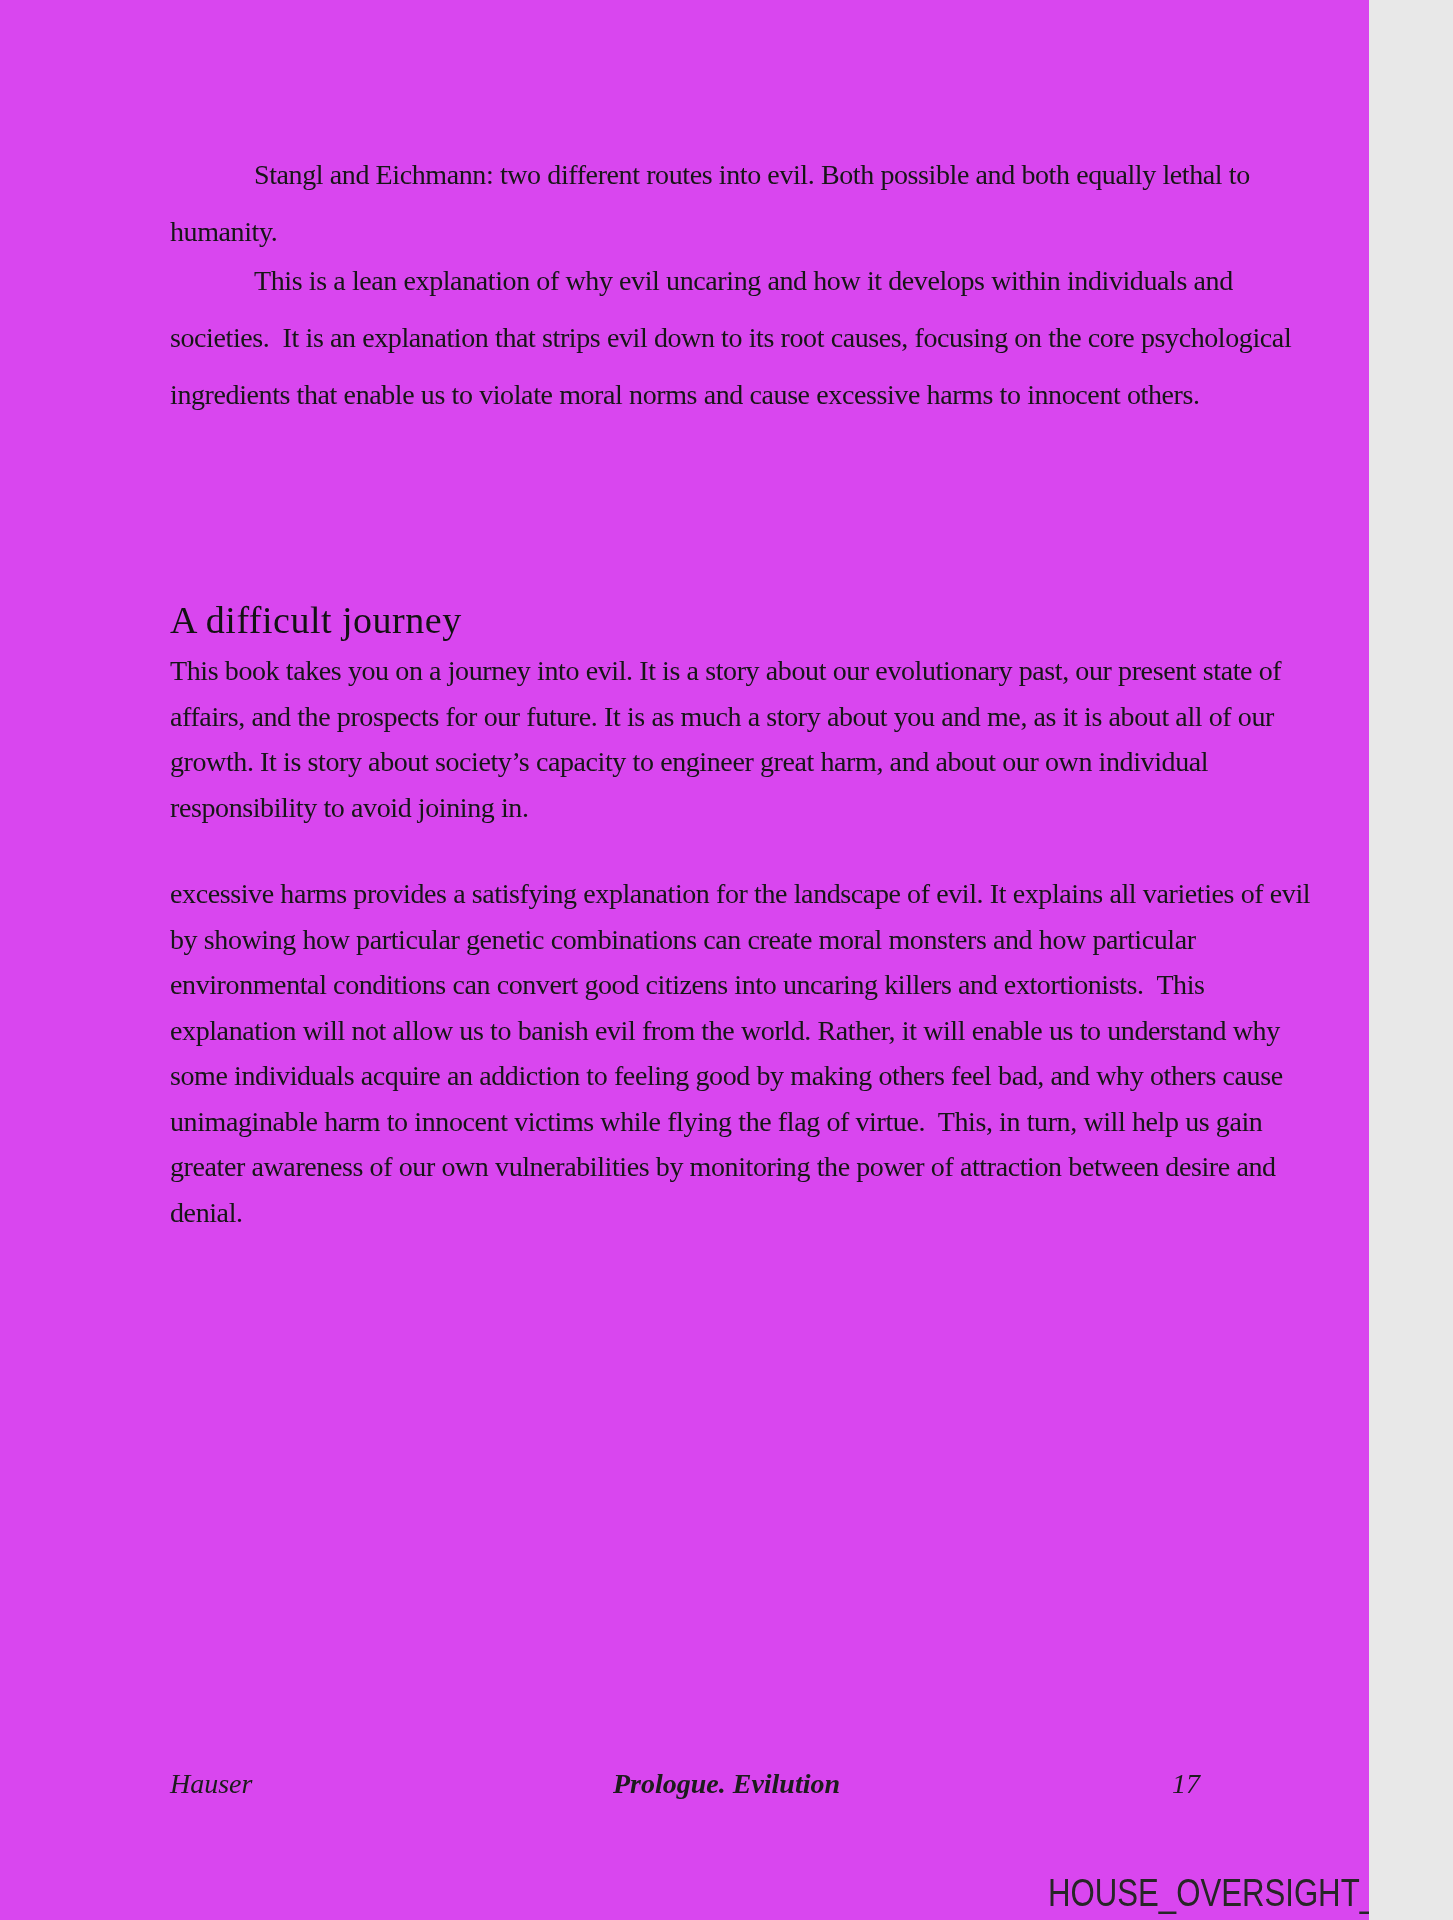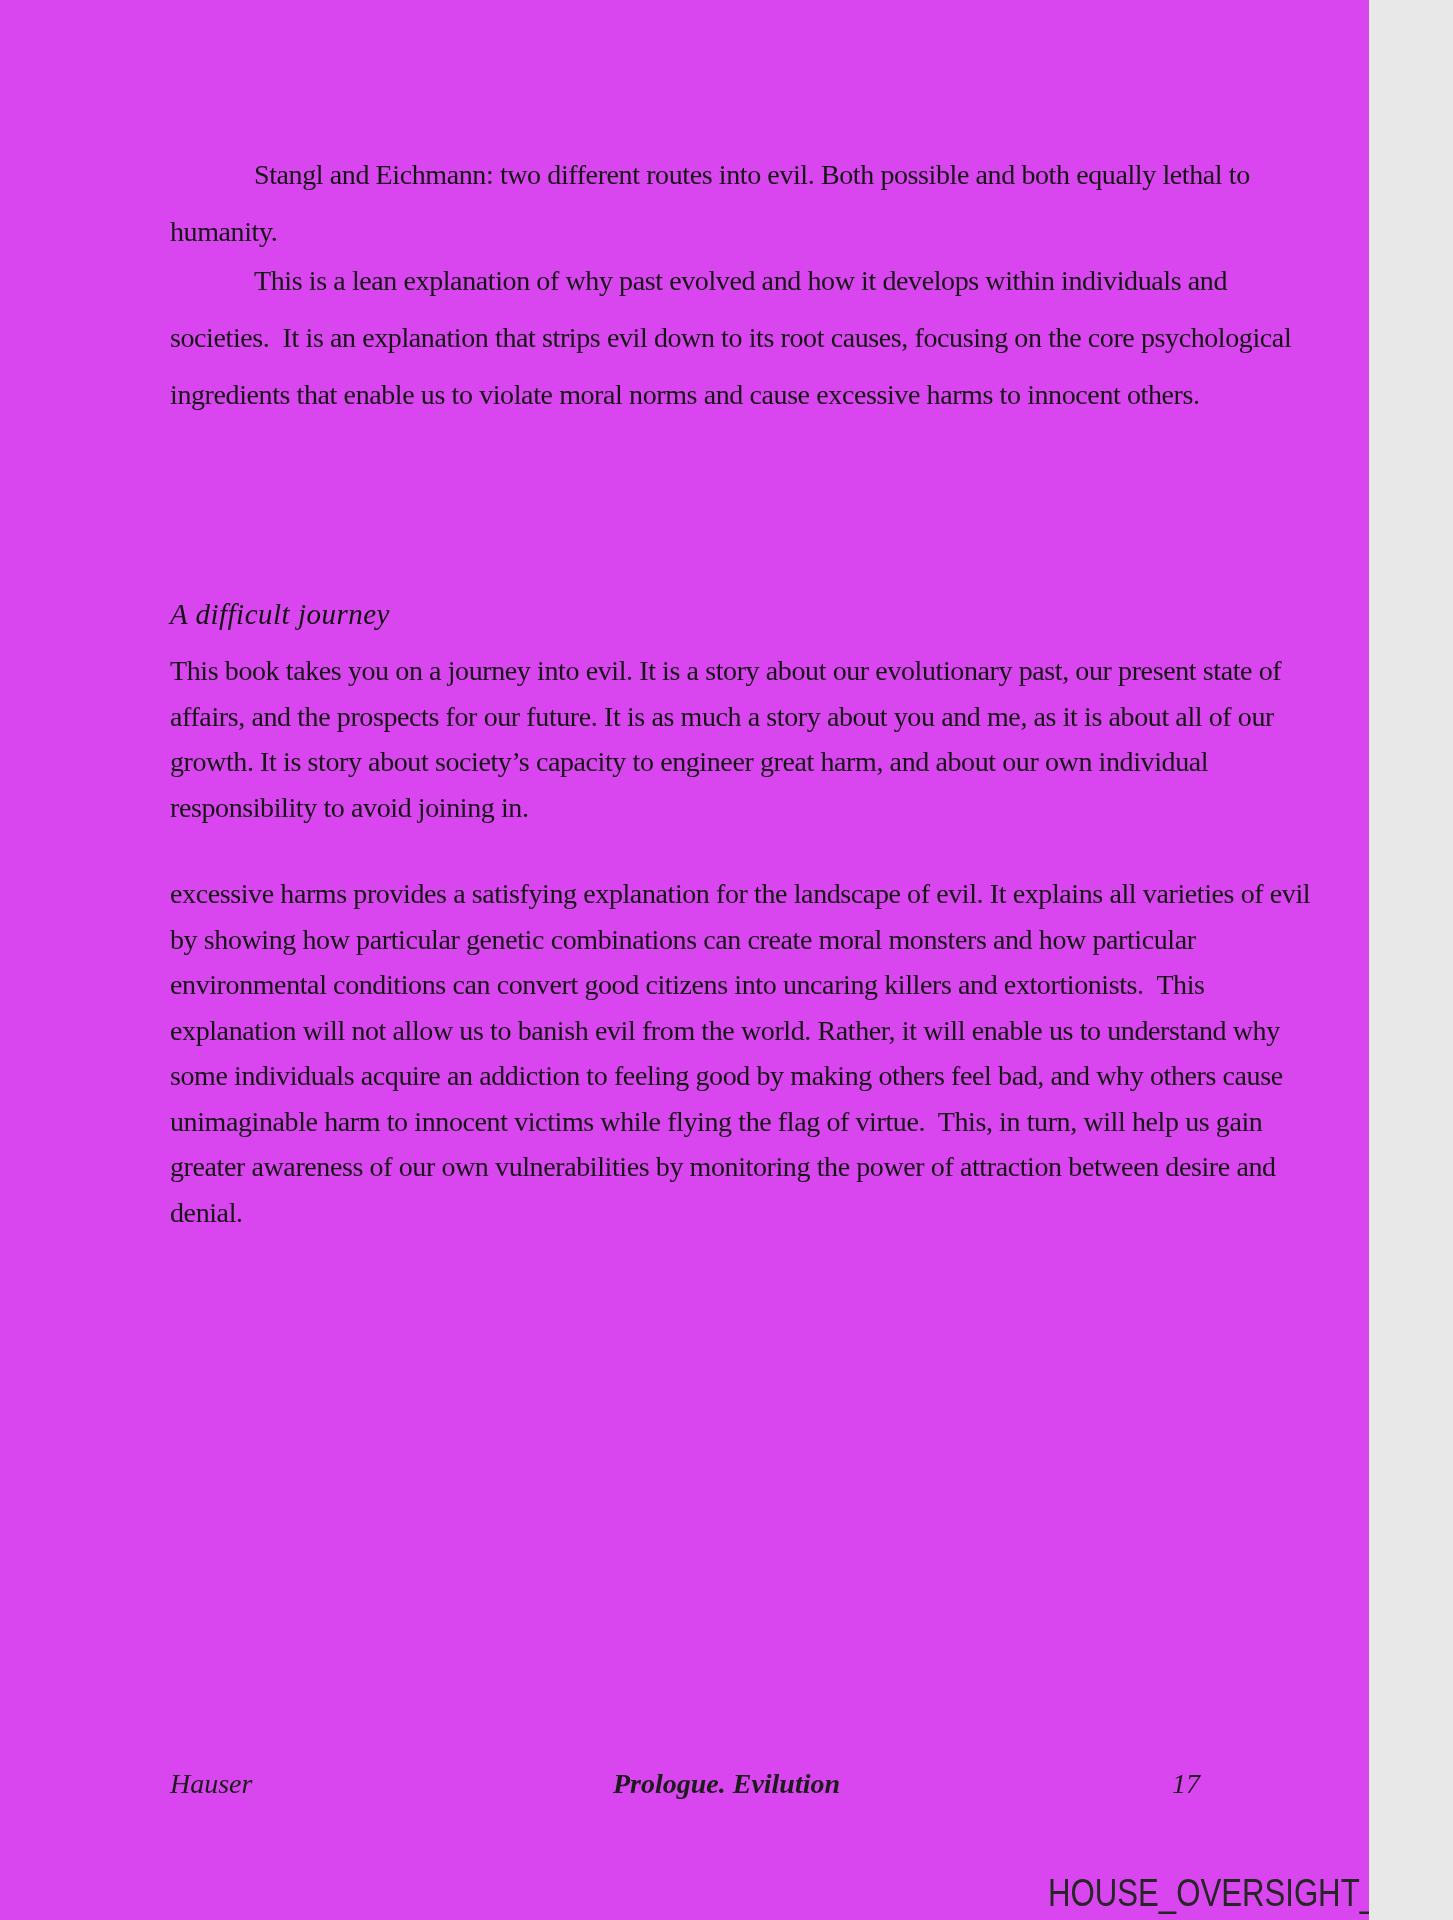--- a/index.html
+++ b/index.html
@@ -15,21 +15,21 @@
     overflow: hidden;
     color: #161616;
   }
   .block { position: absolute; left: 170px; }
   .b-top  { font-size: 28px; line-height: 57px;   letter-spacing: -0.4px; }
   .b-low  { font-size: 28px; line-height: 45.5px; letter-spacing: -0.4px; font-family: Liberation Serif, serif; }
   .line   { white-space: pre; }
   .indent { padding-left: 84px; }
   .section-heading {
     position: absolute; left: 170px; top: 598px;
-    font-size: 29px; font-style: italic;
+    font-size: 38px; 
     letter-spacing: 0.5px;
     color: #121212;
   }
   .footer-item {
     position: absolute; top: 1768px;
     font-size: 28px; font-style: italic;
     color: #1c1c1c;
     white-space: pre;
   }
   .footer-author { left: 170px; }
@@ -49,21 +49,21 @@
 <body>
 
 <div class="page">
 
   <div class="block b-top" id="p1" style="top:146px">
     <div class="line indent">Stangl and Eichmann: two different routes into evil. Both possible and both equally lethal to</div>
     <div class="line">humanity.</div>
   </div>
 
   <div class="block b-top" id="p2" style="top:252px">
-    <div class="line indent">This is a lean explanation of why past evolved and how it develops within individuals and</div>
+    <div class="line indent">This is a lean explanation of why evil uncaring and how it develops within individuals and</div>
     <div class="line">societies.  It is an explanation that strips evil down to its root causes, focusing on the core psychological</div>
     <div class="line">ingredients that enable us to violate moral norms and cause excessive harms to innocent others.</div>
   </div>
 
   <div class="section-heading">A difficult journey</div>
 
   <div class="block b-low" id="p3" style="top:648px">
     <div class="line">This book takes you on a journey into evil. It is a story about our evolutionary past, our present state of</div>
     <div class="line">affairs, and the prospects for our future. It is as much a story about you and me, as it is about all of our</div>
     <div class="line">growth. It is story about society’s capacity to engineer great harm, and about our own individual</div>

